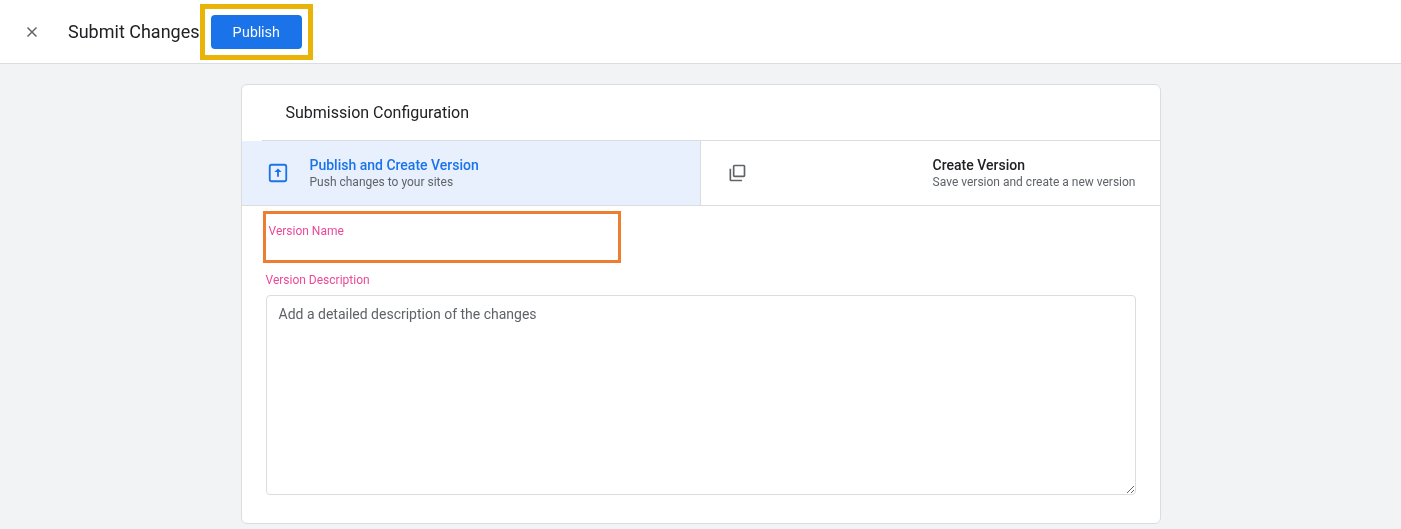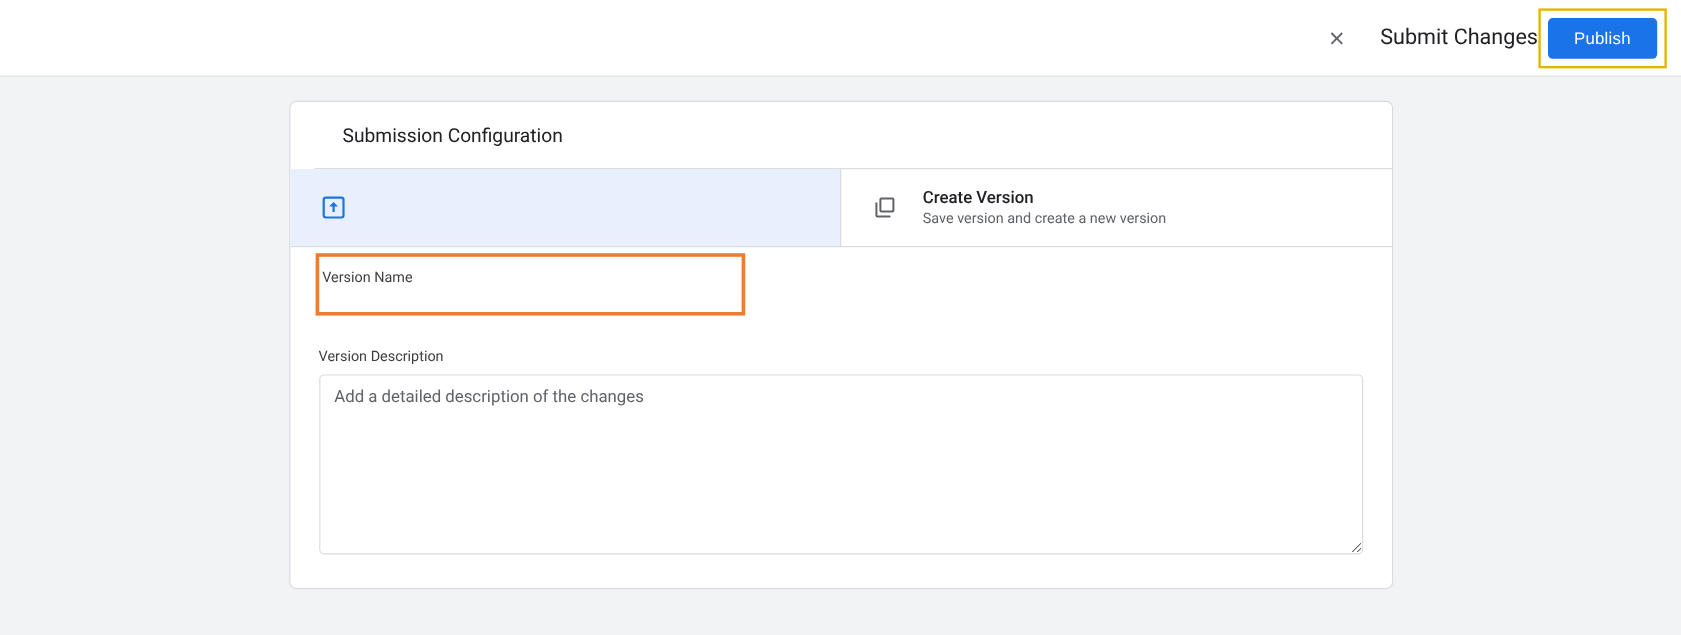--- a/index.html
+++ b/index.html
@@ -5,21 +5,21 @@
   * { box-sizing: border-box; margin: 0; padding: 0; }
   body {
     font-family: "Google Sans", Roboto, Arial, sans-serif;
     background: #fff;
     color: #202124;
     width: 1401px;
   }
   .header {
     display: flex;
     align-items: center;
-    justify-content: flex-end;
+    justify-content: flex-start;
     padding: 8px 12px 8px 20px;
     border-bottom: 1px solid #dadce0;
     height: 64px;
   }
   .header-left {
     display: flex;
     align-items: center;
     gap: 24px;
   }
   .close-btn {
@@ -30,21 +30,21 @@
     justify-content: center;
     cursor: pointer;
     color: #5f6368;
   }
   .page-title {
     font-size: 18px;
     font-weight: 400;
     color: #202124;
   }
   .publish-wrap {
-    border: 2px solid #eab308;
+    border: 5px solid #eab308;
     padding: 6px;
   }
   .publish-btn {
     background: #1a73e8;
     color: #fff;
     font-size: 14px;
     font-weight: 500;
     border: none;
     border-radius: 4px;
     padding: 9px 22px;
@@ -76,21 +76,21 @@
   }
   .option {
     flex: 1;
     display: flex;
     align-items: center;
     padding: 16px 24px;
     gap: 20px;
     cursor: pointer;
     border-right: 1px solid #dadce0;
   }
-  .option:last-child { border-right: none; }
+  .option:last-child { border-right: none; justify-content: space-between; }
   .option.selected { background: #e8f0fe; }
   .option-icon {
     width: 24px;
     height: 24px;
     display: flex;
     align-items: center;
     justify-content: center;
   }
   .option.selected .option-icon { color: #1a73e8; }
   .option:not(.selected) .option-icon { color: #5f6368; }
@@ -101,38 +101,38 @@
   .option-sub { font-size: 12px; color: #5f6368; }
   .form-area { padding: 8px 24px 24px 24px; }
   .highlighted-block {
     border: 3px solid #ed7d31;
     margin: -3px -3px 0 -3px;
     padding: 10px 3px 14px 3px;
     width: 358px;
   }
   .field-label {
     font-size: 12px;
-    color: #404040;
+    color: #ec4899;
     margin-bottom: 8px;
     display: block;
   }
   .version-name-input {
     width: 270px;
     height: 36px;
     border: 1px solid #dadce0;
     border-radius: 4px;
     padding: 0 12px;
     font-size: 13px;
     color: #202124;
     font-family: inherit;
   }
-  .desc-block { margin-top: 27px; }
+  .desc-block { margin-top: 10px; }
   .desc-textarea {
     width: 100%;
-    height: 150px;
+    height: 200px;
     border: 1px solid #dadce0;
     border-radius: 4px;
     padding: 10px 12px;
     font-size: 14px;
     color: #202124;
     font-family: inherit;
     resize: both;
   }
   .desc-textarea::placeholder { color: #5f6368; }
 </style>
@@ -159,20 +159,24 @@
     <div class="card-header">Submission Configuration</div>
 
     <div class="options-row">
       <div class="option selected">
         <div class="option-icon">
           <svg width="22" height="22" viewBox="0 0 24 24" fill="currentColor">
             <path d="M19 3H5c-1.1 0-2 .9-2 2v14c0 1.1.9 2 2 2h14c1.1 0 2-.9 2-2V5c0-1.1-.9-2-2-2z" fill="none" stroke="currentColor" stroke-width="2"></path>
             <path d="M12 7l-4 4h3v5h2v-5h3l-4-4z"></path>
           </svg>
         </div>
+        <div class="option-text">
+          <span class="option-title">Publish and Create Version</span>
+          <span class="option-sub">Push changes to your sites</span>
+        </div>
       </div>
       <div class="option">
         <div class="option-icon">
           <svg width="20" height="20" viewBox="0 0 24 24" fill="none" stroke="currentColor" stroke-width="2">
             <rect x="8" y="3" width="13" height="13" rx="1"></rect>
             <path d="M4 7v13a1 1 0 0 0 1 1h13"></path>
           </svg>
         </div>
         <div class="option-text">
           <span class="option-title">Create Version</span>

